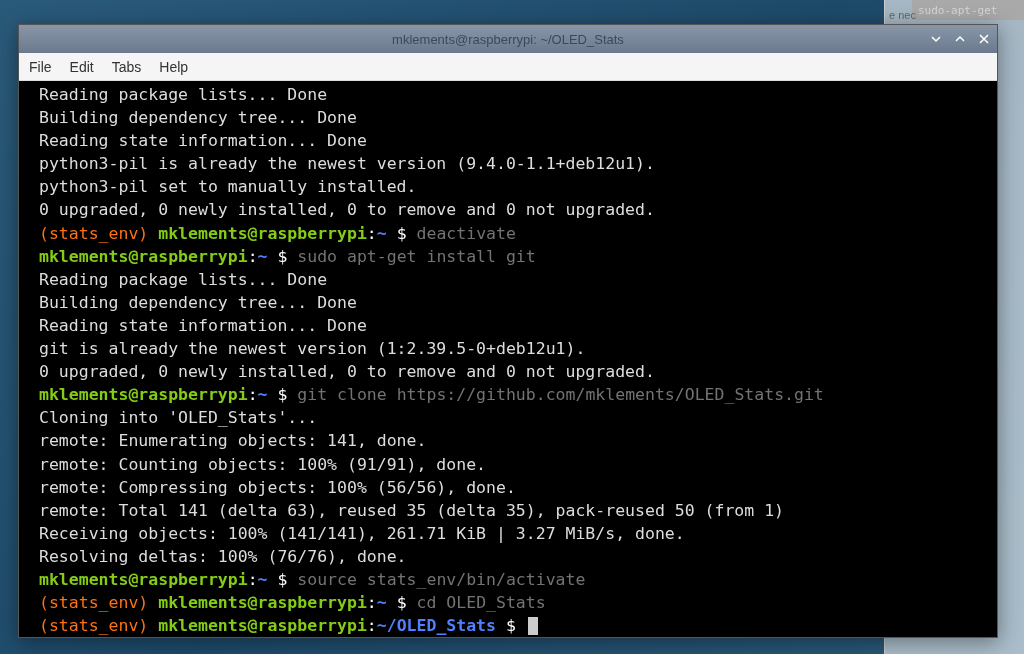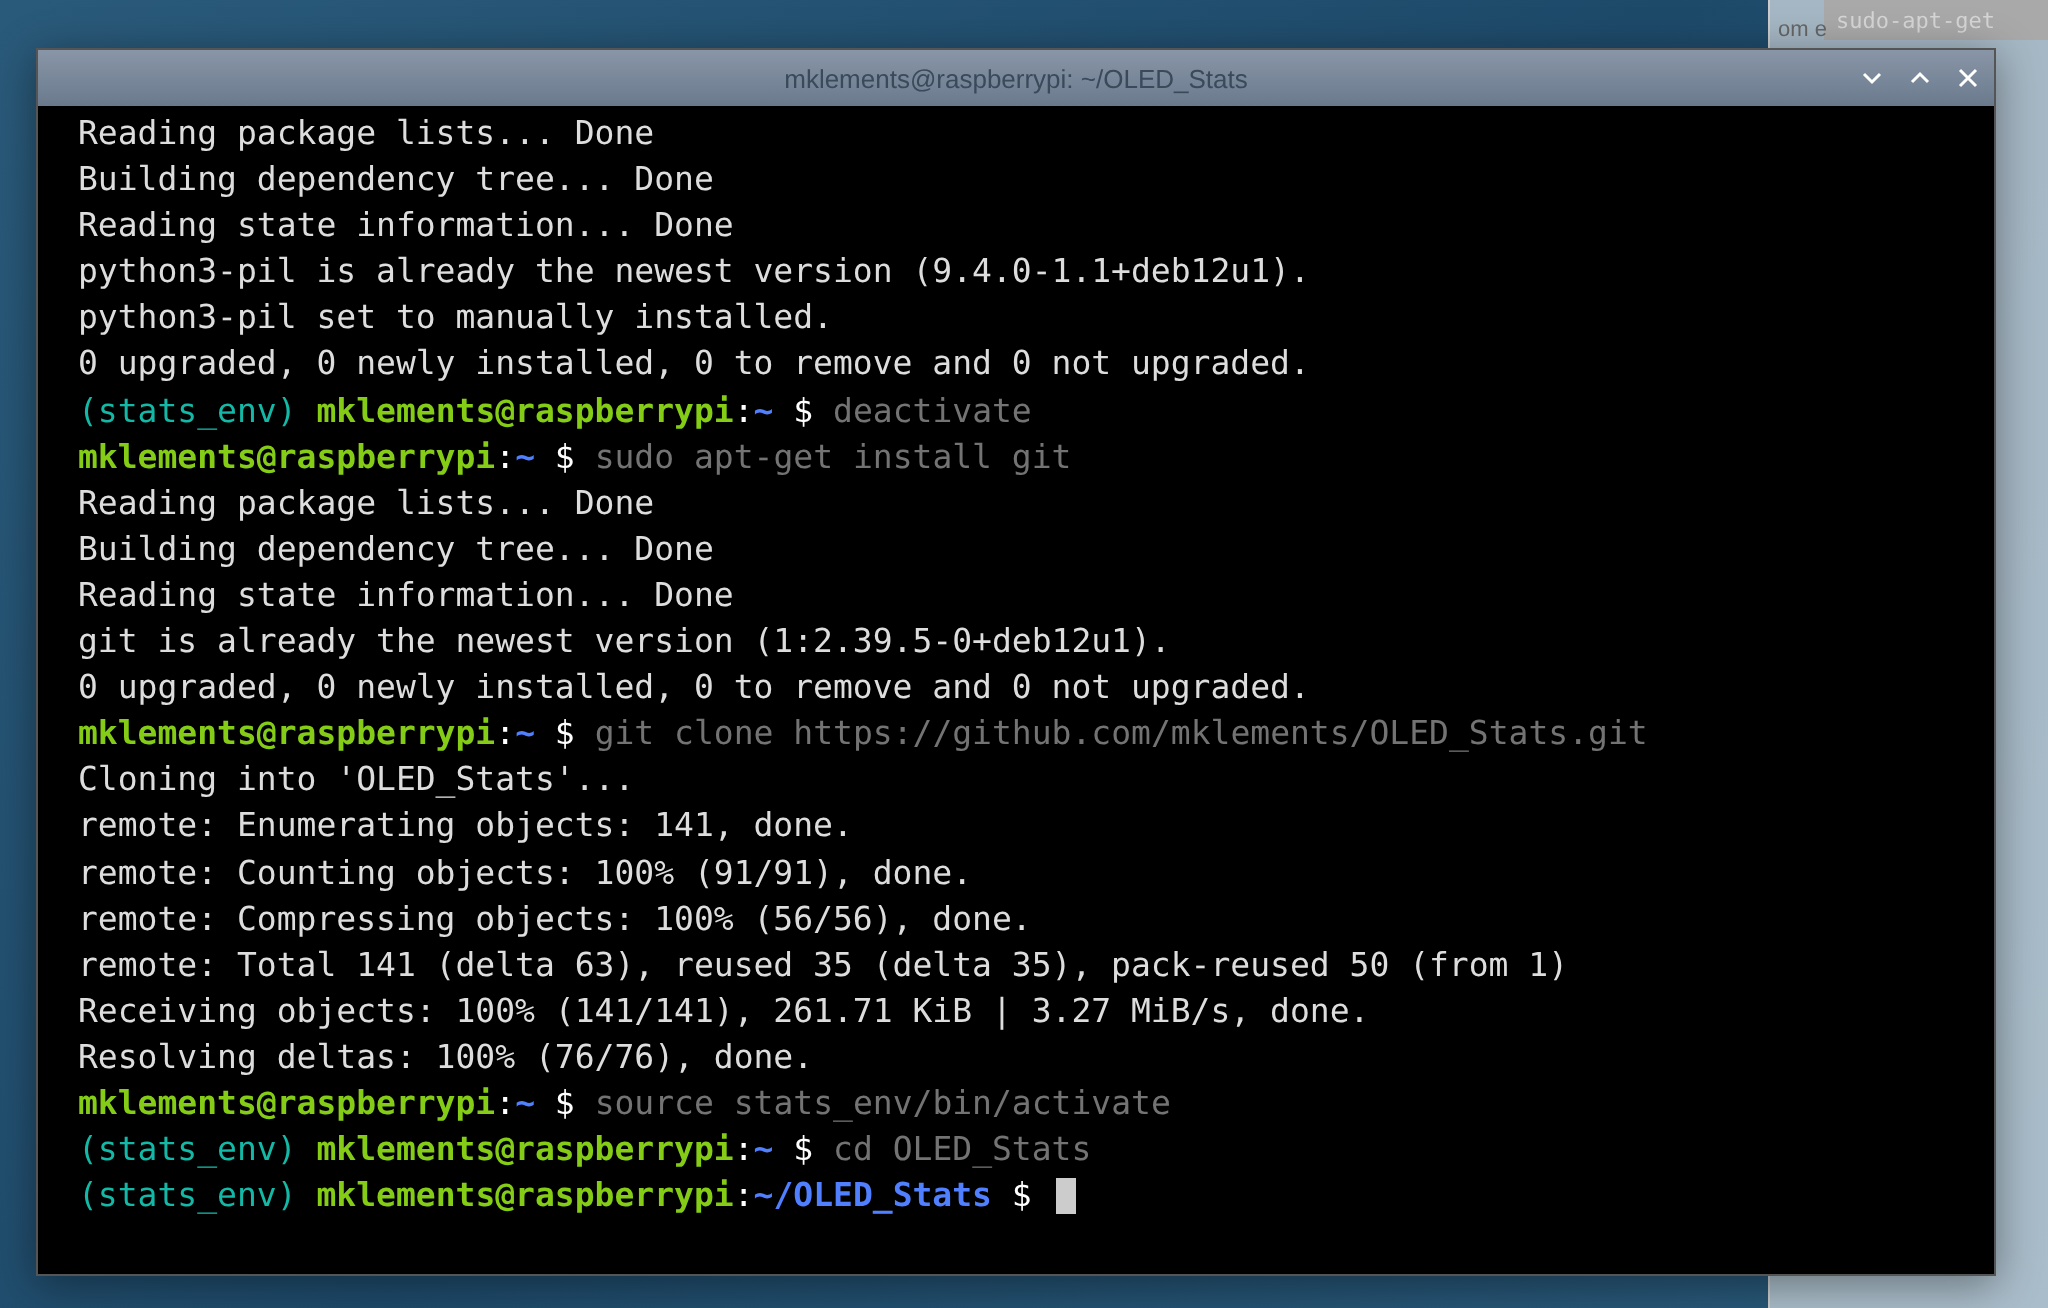--- a/index.html
+++ b/index.html
@@ -96,21 +96,21 @@
       font-size: 16.5px;
       line-height: 1.4;
       color: #ddd;
       overflow: hidden;
       white-space: pre;
       margin-left: 16px;
     }
     .term-line {
       white-space: pre-wrap;
     }
-    .env { color: #14b8a6; }
+    .env { color: #f97316; }
     .user { color: #84cc16; font-weight: bold; }
     .colon { color: #fff; }
     .path { color: #5080ff; font-weight: bold; }
     .dollar { color: #fff; }
     .cmd { color: #737373; }
     .output { color: #ddd; }
     .cursor {
       display: inline-block;
       width: 10px;
       height: 18px;
@@ -139,20 +139,21 @@
     }
   </style>
 </head>
 <body>
 
 <div class="top-code">
   <span>sudo-apt-get</span>
 </div>
 
 <div class="background-fragments" id="bg-fragments">
+    <div class="frag-item">e nec</div>
     <div class="frag-item">om e</div>
     <div class="frag-item">ce</div>
     <div class="frag-item"> </div>
     <div class="frag-item">-get:</div>
     <div class="frag-item"> </div>
     <div class="frag-item">e ht</div>
     <div class="frag-item"> </div>
     <div class="frag-item">-ente</div>
     <div class="frag-item"> </div>
     <div class="frag-item">tats</div>
@@ -180,14 +181,20 @@
             <path d="M2 8 L6 4 L10 8" stroke="#fff" stroke-width="1.5" fill="none"></path>
           </svg>
       </div>
       <div class="window-control">
         <svg viewBox="0 0 12 12">
             <path d="M2 2 L10 10 M10 2 L2 10" stroke="#fff" stroke-width="1.5"></path>
           </svg>
       </div>
     </div>
   </div>
+  <div class="menubar">
+    <span class="menu-item">File</span>
+    <span class="menu-item">Edit</span>
+    <span class="menu-item">Tabs</span>
+    <span class="menu-item">Help</span>
+  </div>
   <div class="terminal-body" id="terminal-body"><div class="term-line"><span class="output">Reading package lists... Done</span></div><div class="term-line"><span class="output">Building dependency tree... Done</span></div><div class="term-line"><span class="output">Reading state information... Done</span></div><div class="term-line"><span class="output">python3-pil is already the newest version (9.4.0-1.1+deb12u1).</span></div><div class="term-line"><span class="output">python3-pil set to manually installed.</span></div><div class="term-line"><span class="output">0 upgraded, 0 newly installed, 0 to remove and 0 not upgraded.</span></div><div class="term-line"><span class="env">(stats_env) </span><span class="user">mklements@raspberrypi</span><span class="colon">:</span><span class="path">~</span><span class="dollar"> $ </span><span class="cmd">deactivate</span></div><div class="term-line"><span class="user">mklements@raspberrypi</span><span class="colon">:</span><span class="path">~</span><span class="dollar"> $ </span><span class="cmd">sudo apt-get install git</span></div><div class="term-line"><span class="output">Reading package lists... Done</span></div><div class="term-line"><span class="output">Building dependency tree... Done</span></div><div class="term-line"><span class="output">Reading state information... Done</span></div><div class="term-line"><span class="output">git is already the newest version (1:2.39.5-0+deb12u1).</span></div><div class="term-line"><span class="output">0 upgraded, 0 newly installed, 0 to remove and 0 not upgraded.</span></div><div class="term-line"><span class="user">mklements@raspberrypi</span><span class="colon">:</span><span class="path">~</span><span class="dollar"> $ </span><span class="cmd">git clone https://github.com/mklements/OLED_Stats.git</span></div><div class="term-line"><span class="output">Cloning into 'OLED_Stats'...</span></div><div class="term-line"><span class="output">remote: Enumerating objects: 141, done.</span></div><div class="term-line"><span class="output">remote: Counting objects: 100% (91/91), done.</span></div><div class="term-line"><span class="output">remote: Compressing objects: 100% (56/56), done.</span></div><div class="term-line"><span class="output">remote: Total 141 (delta 63), reused 35 (delta 35), pack-reused 50 (from 1)</span></div><div class="term-line"><span class="output">Receiving objects: 100% (141/141), 261.71 KiB | 3.27 MiB/s, done.</span></div><div class="term-line"><span class="output">Resolving deltas: 100% (76/76), done.</span></div><div class="term-line"><span class="user">mklements@raspberrypi</span><span class="colon">:</span><span class="path">~</span><span class="dollar"> $ </span><span class="cmd">source stats_env/bin/activate</span></div><div class="term-line"><span class="env">(stats_env) </span><span class="user">mklements@raspberrypi</span><span class="colon">:</span><span class="path">~</span><span class="dollar"> $ </span><span class="cmd">cd OLED_Stats</span></div><div class="term-line"><span class="env">(stats_env) </span><span class="user">mklements@raspberrypi</span><span class="colon">:</span><span class="path">~/OLED_Stats</span><span class="dollar"> $ </span><span class="cmd"></span><span class="cursor"></span></div></div>
 </div>
 
 </body></html>

